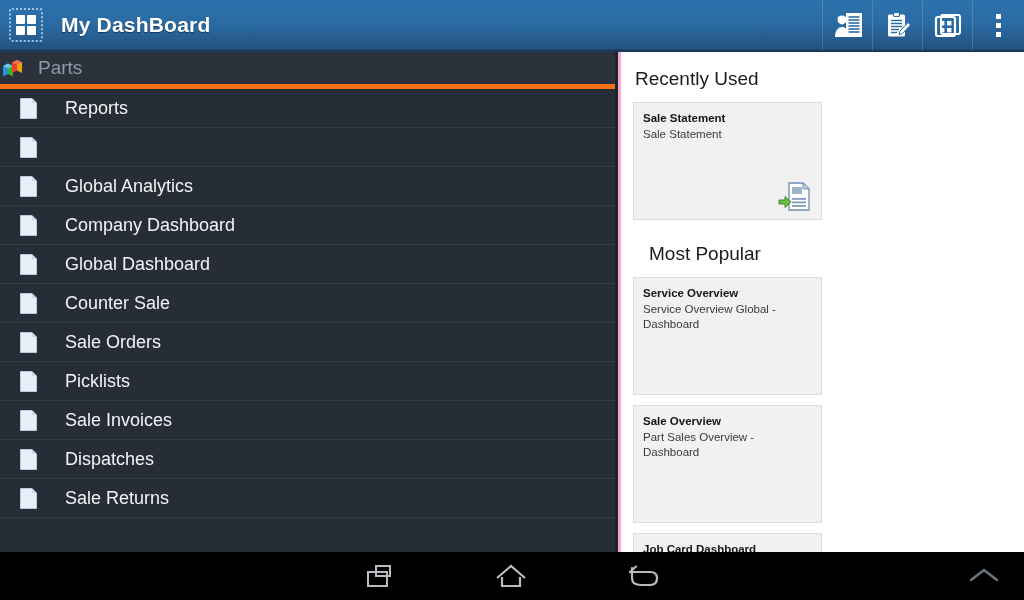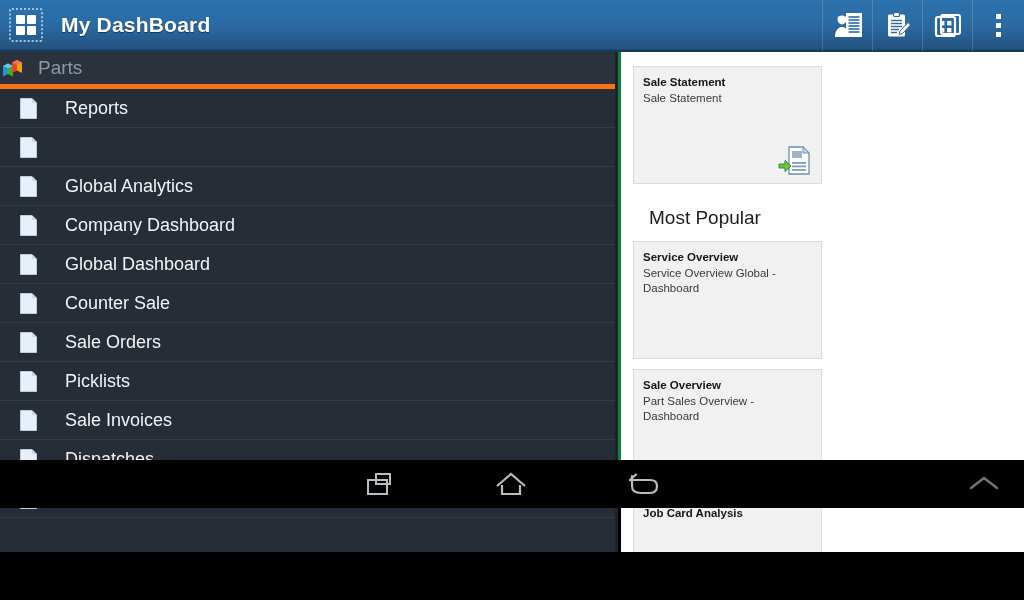--- a/index.html
+++ b/index.html
@@ -2,21 +2,21 @@
 <html><head>
 <meta charset="utf-8">
 <style>
   * { box-sizing: border-box; margin: 0; padding: 0; }
   html, body {
     width: 1024px; height: 600px;
     background: #000;
     font-family: "Liberation Sans", sans-serif;
     overflow: hidden;
   }
-  .screen { position: relative; width: 1024px; height: 508px; background:#15803d; }
+  .screen { position: relative; width: 1024px; height: 600px; background:#f9a8d4; }
 
   
   .appbar {
     position: absolute; left:0; top:0; width:1024px; height:52px;
     background: linear-gradient(to bottom, #2c72ad 0%, #2a6aa3 50%, #24537f 97%, #1b3f63 100%);
     border-bottom: 2px solid #193a5c;
     display:flex; align-items:center;
   }
   .app-logo {
     width:34px; height:34px; margin-left:9px;
@@ -255,20 +255,21 @@
           <polygon points="0.5,0.5 12,0.5 16.5,5 16.5,20.5 0.5,20.5" fill="#e7eff8" stroke="#b9cde0"></polygon>
           <polygon points="12,0.5 16.5,5 12,5" fill="#c9d9ea"></polygon>
         </svg>
         <span class="nav-label">Sale Returns</span>
       </div>
     </div>
   </div>
 
   <div class="panel">
 
+    <div class="section-title">Recently Used</div>
 
     <div class="card-row">
       <div class="card">
         <div class="card-title">Sale Statement</div>
         <div class="card-sub">Sale Statement</div>
         <svg class="card-icon" viewBox="0 0 34 34">
           <polygon points="11,4 25,4 31,10 31,31 11,31" fill="#ffffff" stroke="#6b8fb5" stroke-width="1.3"></polygon>
           <polygon points="25,4 31,10 25,10" fill="#c7d7e6" stroke="#6b8fb5" stroke-width="1"></polygon>
           <rect x="14" y="8" width="10" height="7" fill="#9fb4c8"></rect>
           <g fill="#7e9cbb">
@@ -286,21 +287,21 @@
     <div class="card-row">
       <div class="card">
         <div class="card-title">Service Overview</div>
         <div class="card-sub">Service Overview Global - Dashboard</div>
       </div>
       <div class="card">
         <div class="card-title">Sale Overview</div>
         <div class="card-sub">Part Sales Overview - Dashboard</div>
       </div>
       <div class="card">
-        <div class="card-title">Job Card Analysis</div>
+        <div class="card-title">Job Card Dashboard</div>
 
       </div>
     </div>
   </div>
 
   <div class="navbar">
     <div class="nav-btn nav-recents">
       <svg width="40" height="30" viewBox="0 0 40 30" aria-hidden="true">
         <rect x="16" y="5" width="14" height="10" fill="none" stroke="#b6bcc2" stroke-width="2"></rect>
         <rect x="8" y="11" width="19" height="14" fill="none" stroke="#b6bcc2" stroke-width="2"></rect>

